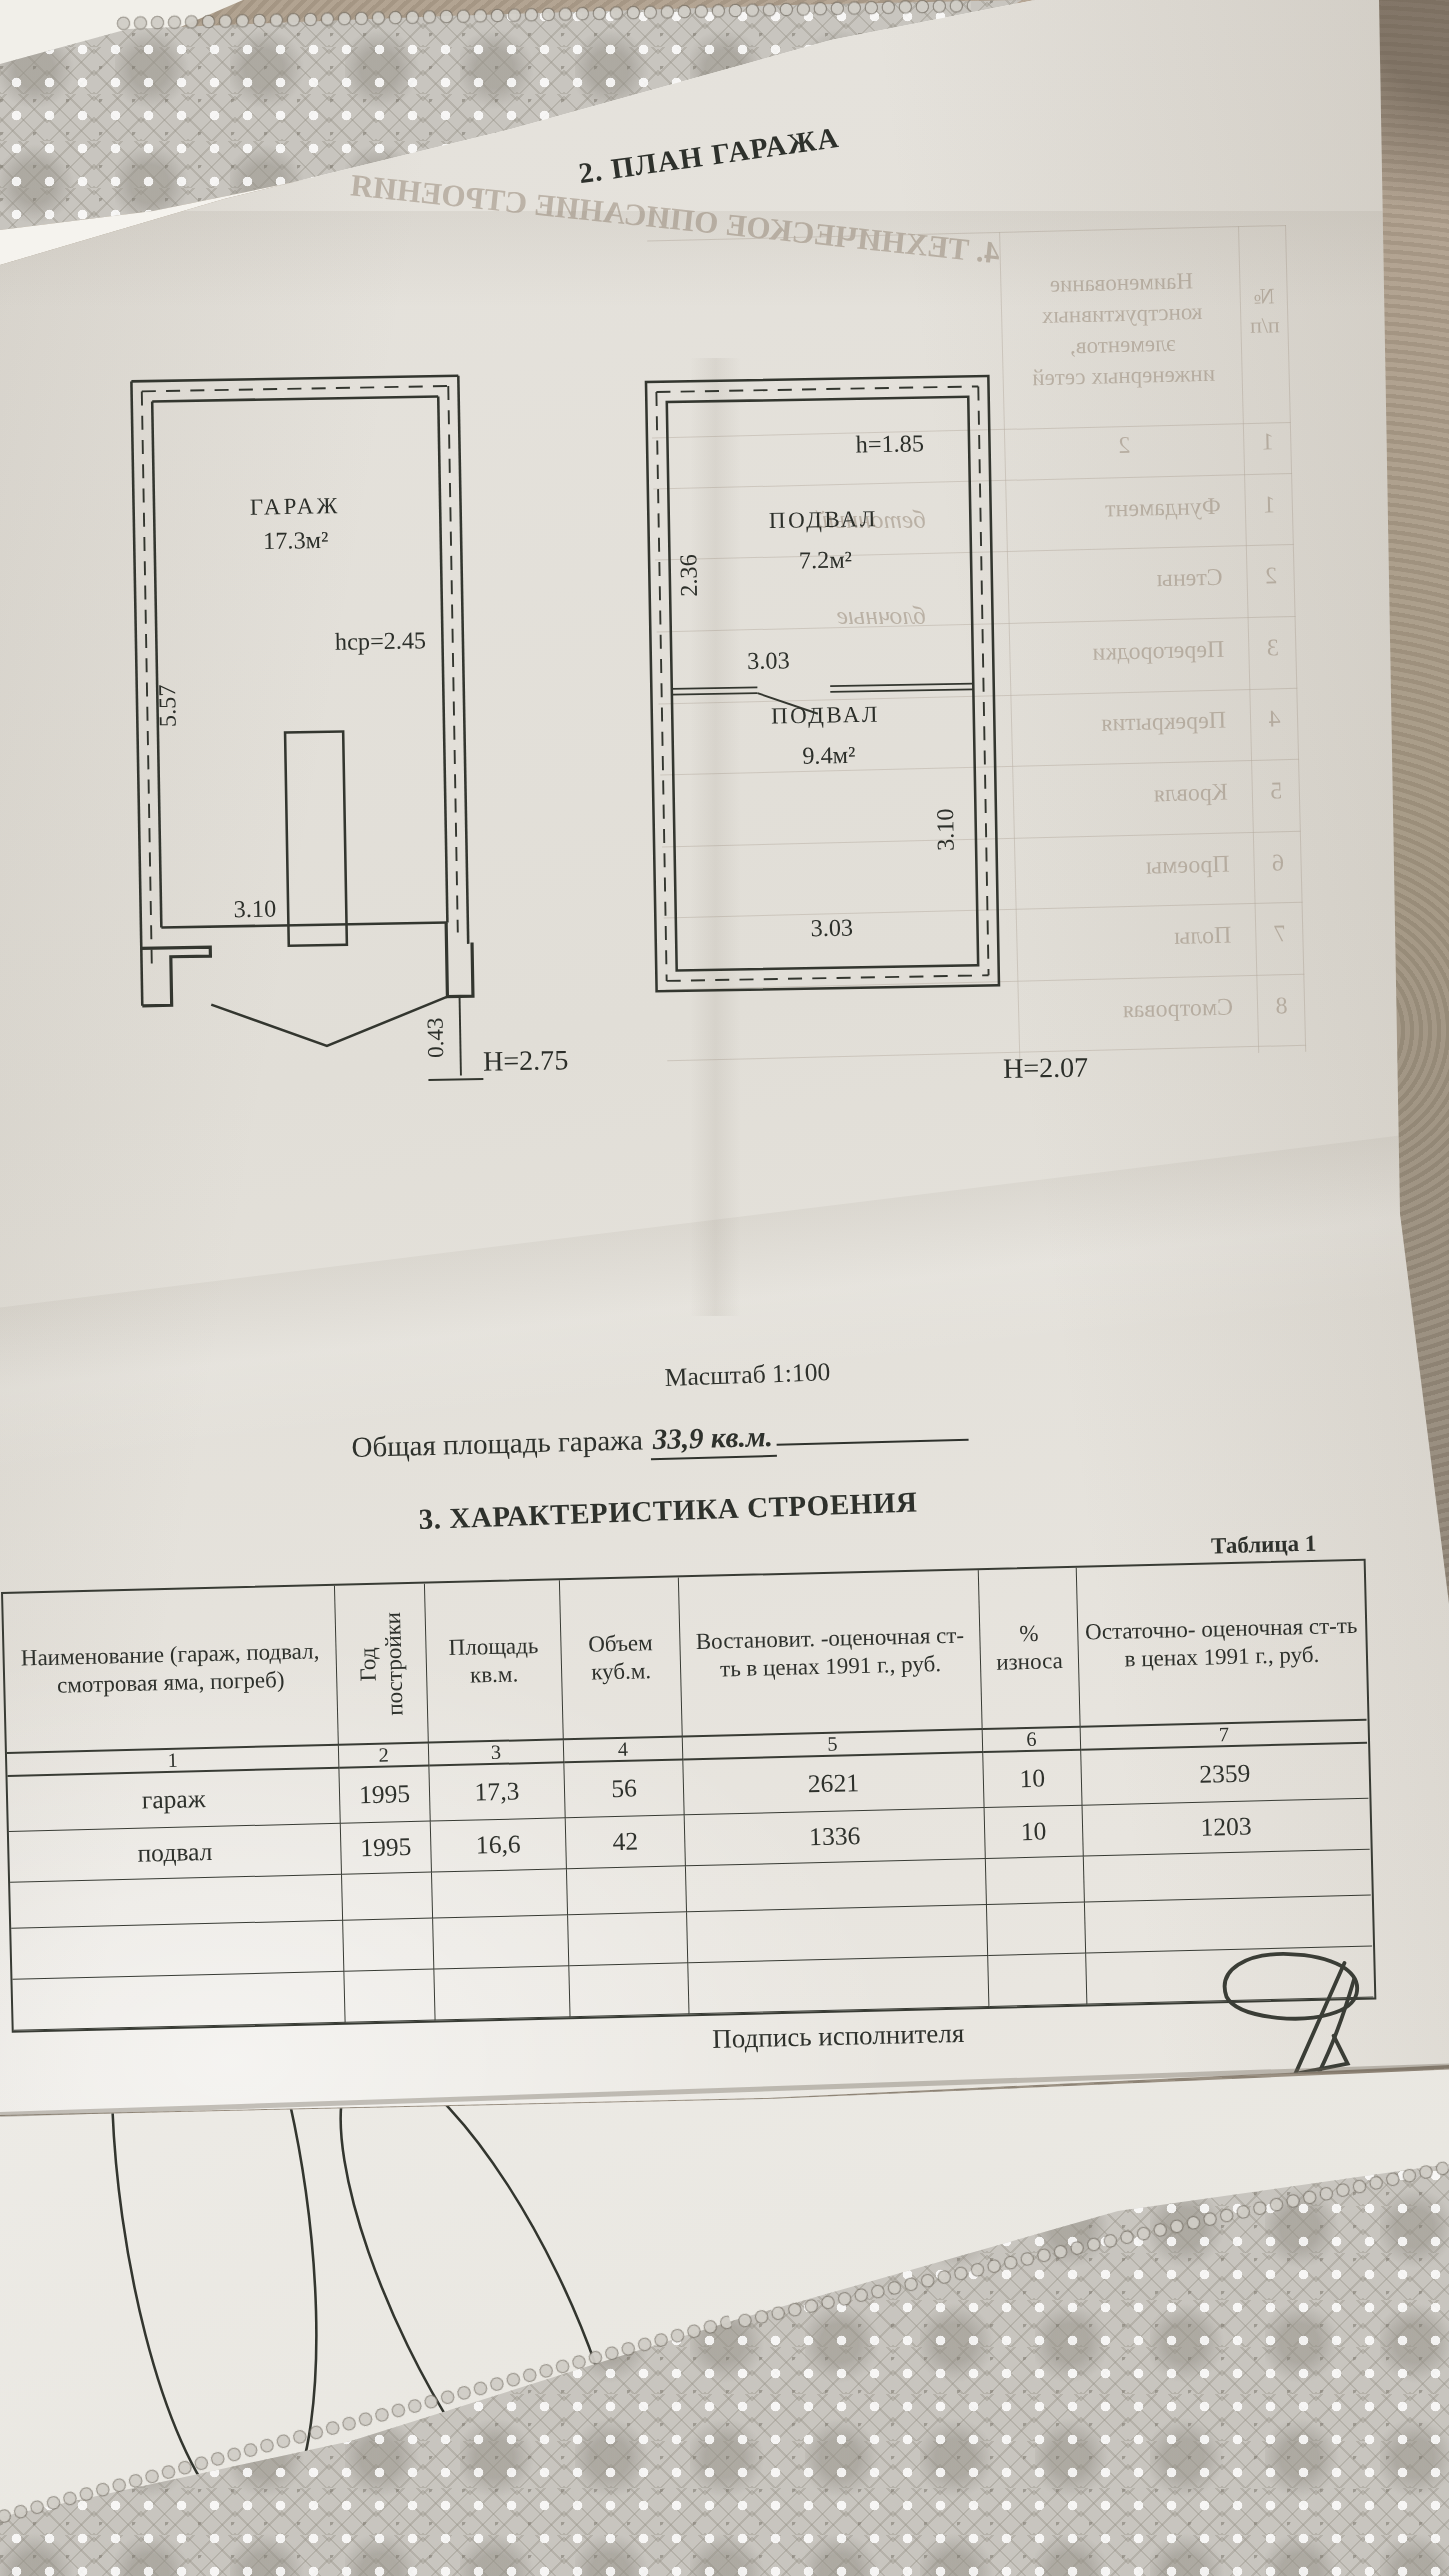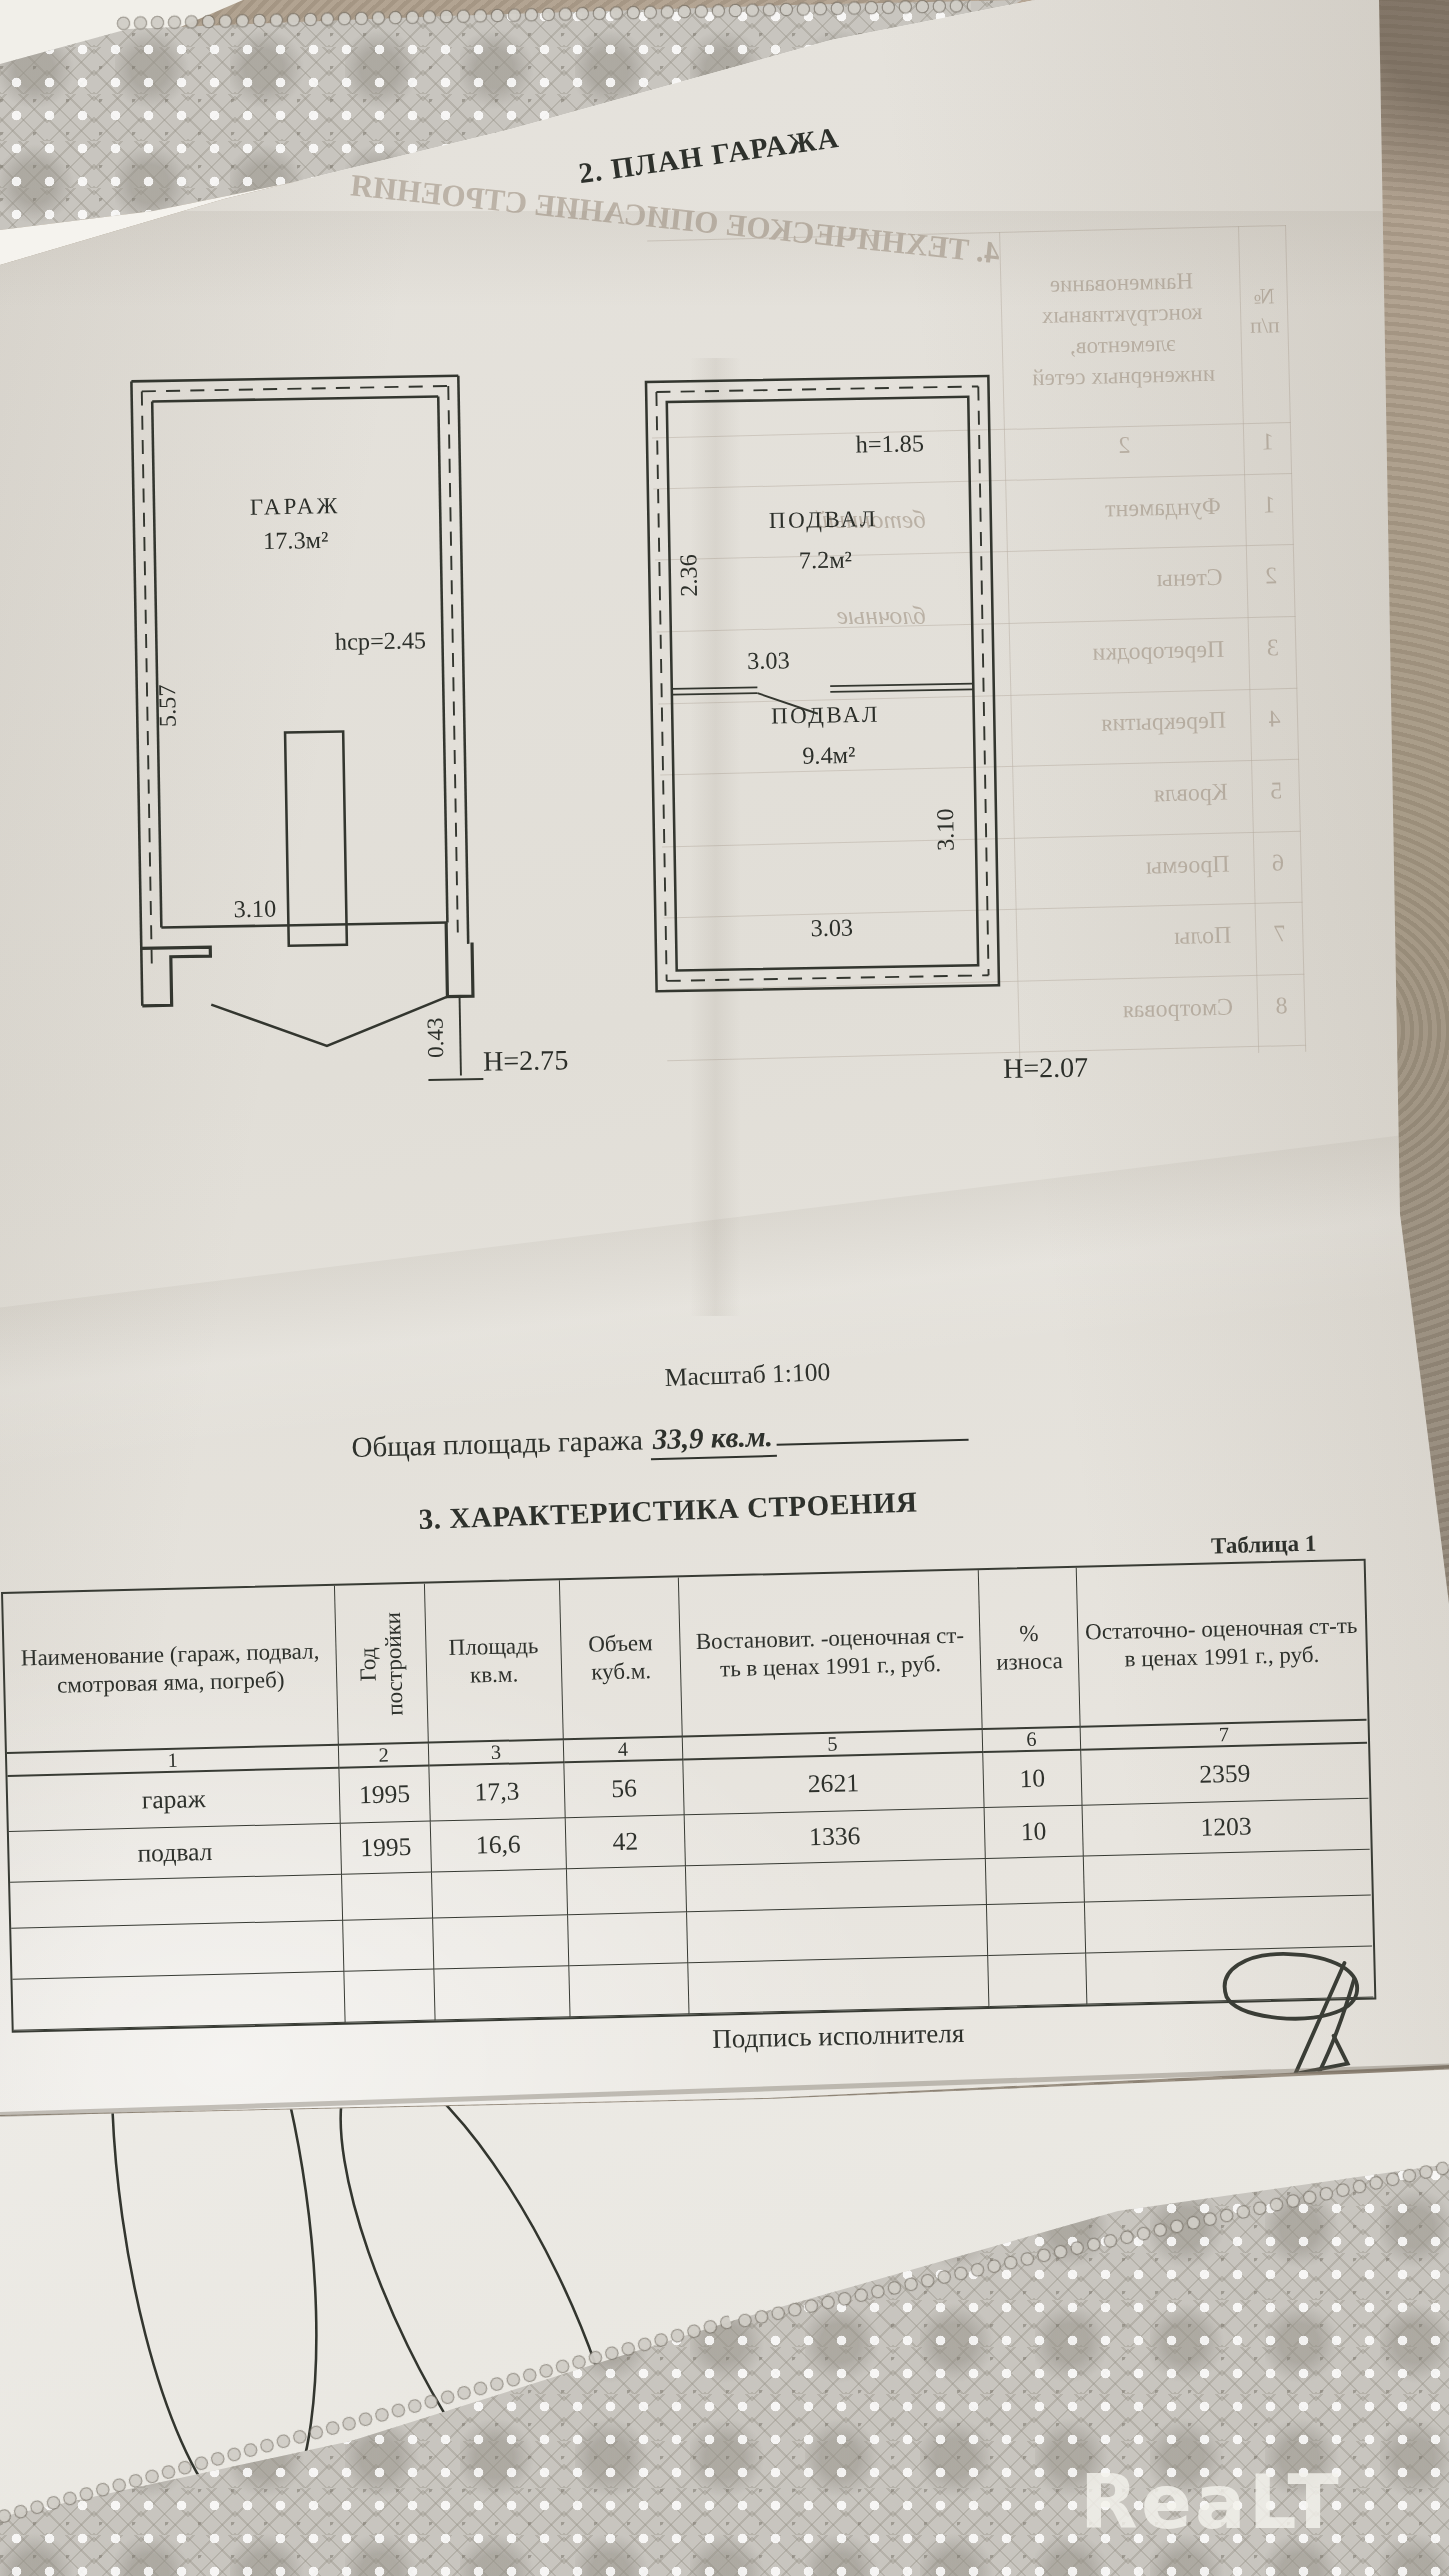--- a/index.html
+++ b/index.html
@@ -68,22 +68,20 @@
     <svg width="1449" height="532" viewBox="0 0 2268 832">
       <ellipse class="ink" cx="335" cy="250" rx="145" ry="510" stroke-width="4" transform="rotate(-8 335 250)"></ellipse>
       <ellipse class="ink" cx="755" cy="415" rx="130" ry="430" stroke-width="4" transform="rotate(-26 755 415)"></ellipse>
     </svg>
   </div>
 
   <div class="abs lace" style="left:0;top:2159px;width:1449px;height:417px;
               clip-path:polygon(0px 358px,351px 282px,735px 161px,1118px 52px,1449px 5.1px,1449px 417px,0px 417px);"></div>
   <div class="abs beads" style="left:-6.4px;top:2510px;width:760px;transform:rotate(-15deg);transform-origin:left top;"></div>
   <div class="abs beads" style="left:735px;top:2314px;width:728px;transform:rotate(-12.3deg);transform-origin:left top;"></div>
-  <div class="abs" style="left:1080px;top:2458px;font-family:'DejaVu Sans',sans-serif;font-weight:800;
-              font-size:75px;letter-spacing:3.2px;color:rgba(243,241,236,.82);">ReaLT</div>
 
   <div id="paper" class="abs">
 
     <div class="abs ghost">
       <div class="gtext" style="left:447px;top:192px;width:831px;font-size:31px;font-weight:bold;transform:rotate(-6deg);">4. ТЕХНИЧЕСКОЕ ОПИСАНИЕ СТРОЕНИЯ</div>
 
       <div class="abs" style="left:163px;top:225px;width:639px;height:827px;transform:rotate(1.4deg);transform-origin:left top;">
 
         <div class="gline" style="left:0;top:0;width:1.3px;height:827px;"></div>
         <div class="gline" style="left:47px;top:0;width:1.3px;height:827px;"></div>

